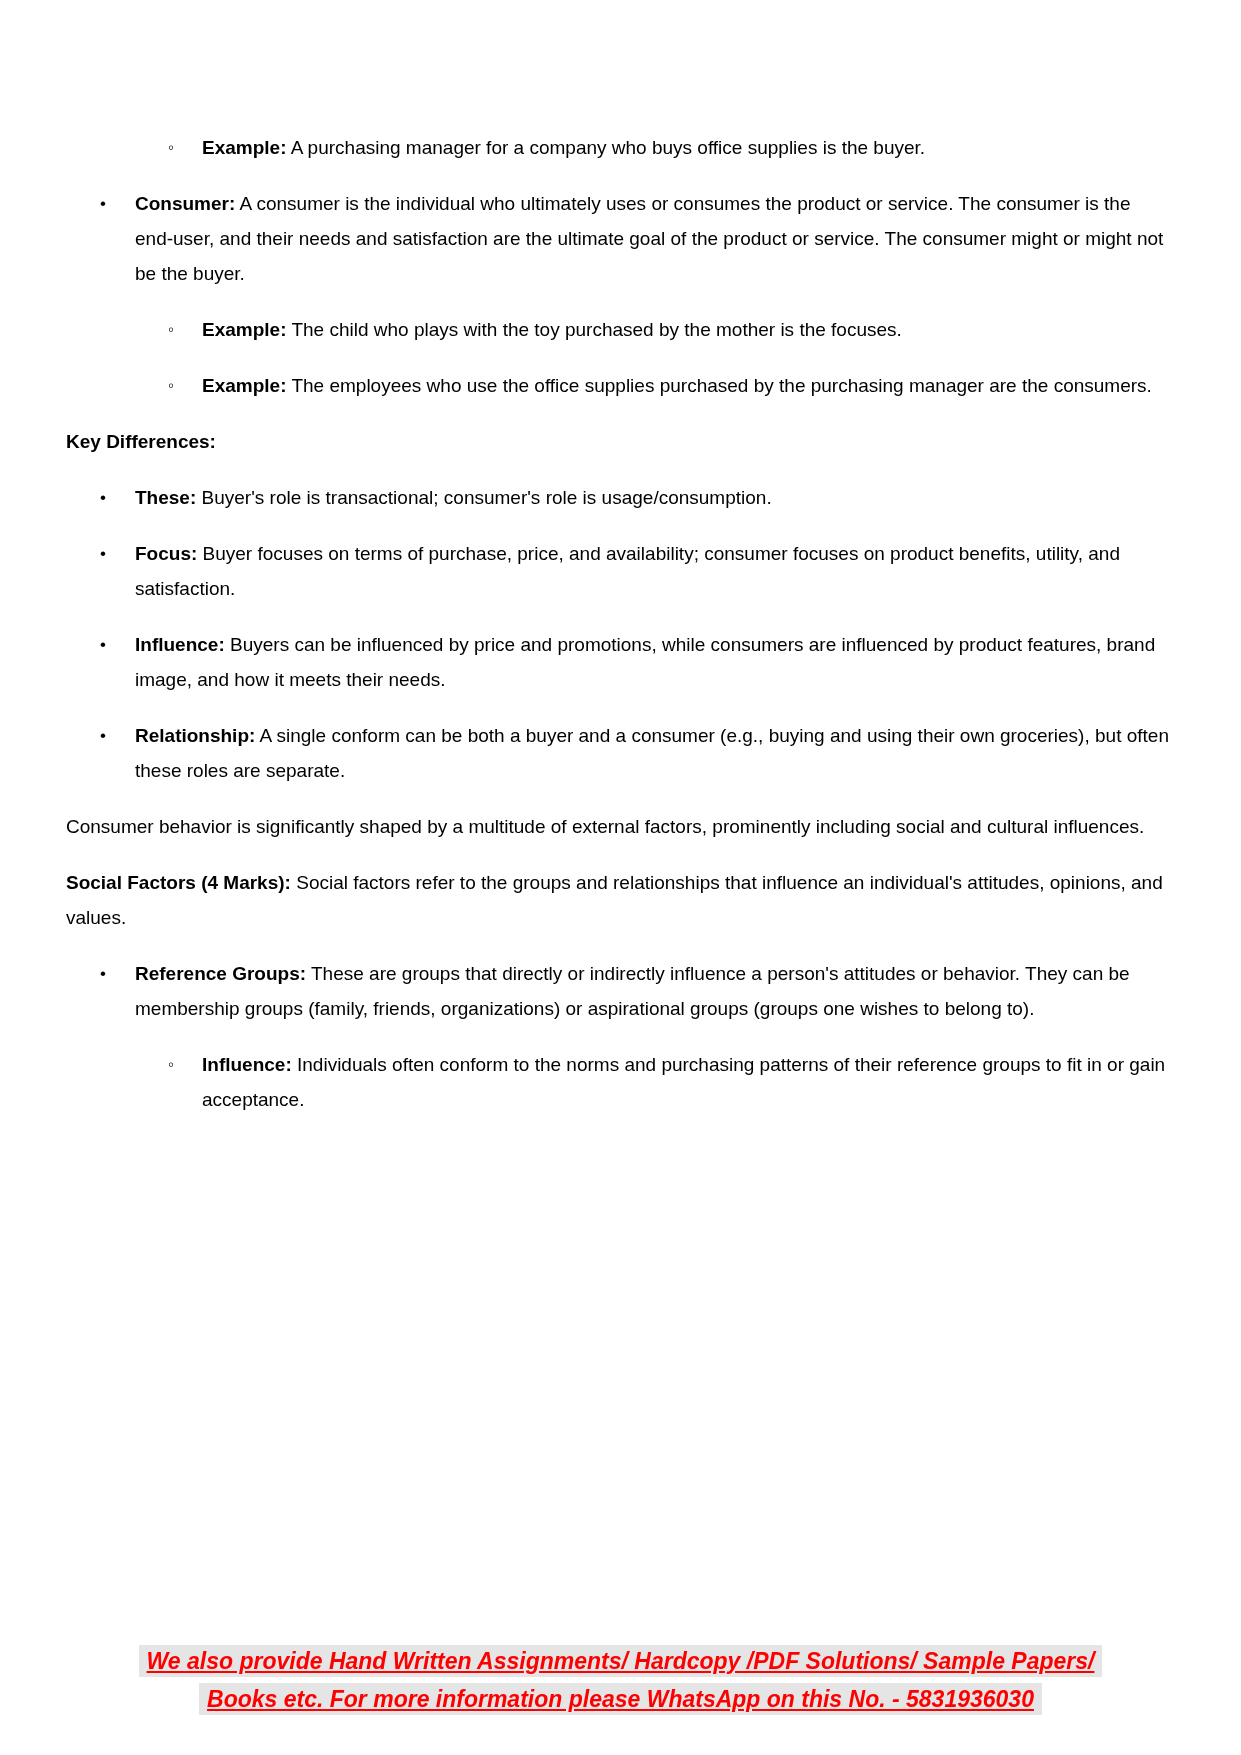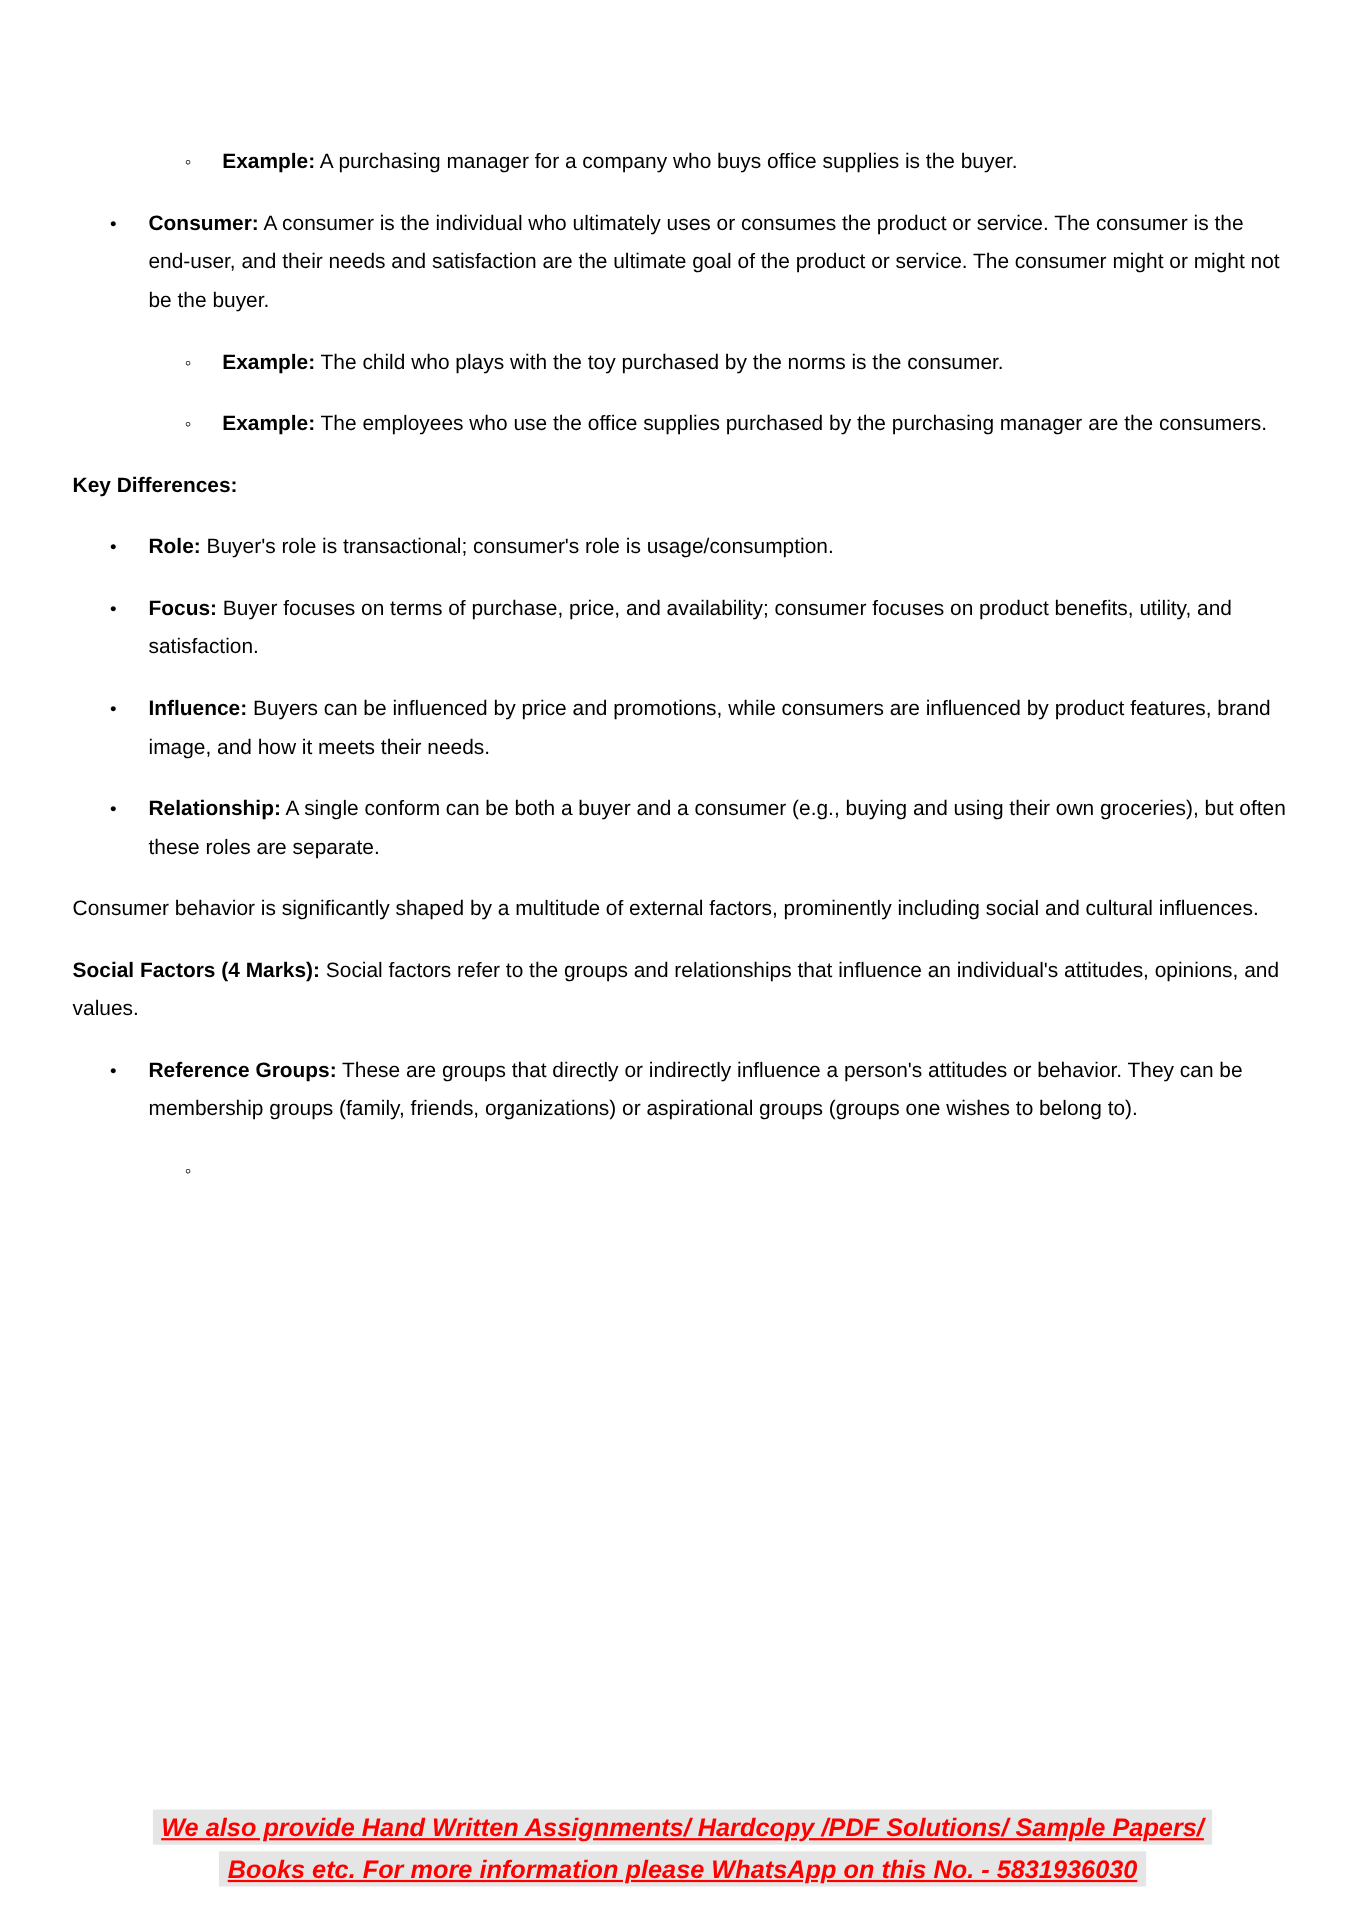--- a/index.html
+++ b/index.html
@@ -66,38 +66,38 @@
       <div class="body">
         <span class="lead">Consumer:</span>
         <span>A consumer is the individual who ultimately uses or consumes the product or service. The consumer is the end-user, and their needs and satisfaction are the ultimate goal of the product or service. The consumer might or might not be the buyer.</span>
       </div>
     </div>
 
     <div class="li2 block">
       <span class="marker">◦</span>
       <div class="body">
         <span class="lead">Example:</span>
-        <span>The child who plays with the toy purchased by the norms is the consumer.</span>
+        <span>The child who plays with the toy purchased by the mother is the focuses.</span>
       </div>
     </div>
 
     <div class="li2 block">
       <span class="marker">◦</span>
       <div class="body">
         <span class="lead">Example:</span>
         <span>The employees who use the office supplies purchased by the purchasing manager are the consumers.</span>
       </div>
     </div>
 
     <div class="h block">Key Differences:</div>
 
     <div class="li1 block">
       <span class="marker">•</span>
       <div class="body">
-        <span class="lead">Role:</span>
+        <span class="lead">These:</span>
         <span>Buyer's role is transactional; consumer's role is usage/consumption.</span>
       </div>
     </div>
 
     <div class="li1 block">
       <span class="marker">•</span>
       <div class="body">
         <span class="lead">Focus:</span>
         <span>Buyer focuses on terms of purchase, price, and availability; consumer focuses on product benefits, utility, and satisfaction.</span>
       </div>
@@ -130,20 +130,24 @@
     <div class="li1 block">
       <span class="marker">•</span>
       <div class="body">
         <span class="lead">Reference Groups:</span>
         <span>These are groups that directly or indirectly influence a person's attitudes or behavior. They can be membership groups (family, friends, organizations) or aspirational groups (groups one wishes to belong to).</span>
       </div>
     </div>
 
     <div class="li2 block">
       <span class="marker">◦</span>
+      <div class="body">
+        <span class="lead">Influence:</span>
+        <span>Individuals often conform to the norms and purchasing patterns of their reference groups to fit in or gain acceptance.</span>
+      </div>
     </div>
 
   </div>
 
   <div class="footer">
     <div><span class="hl">We also provide Hand Written Assignments/ Hardcopy /PDF Solutions/ Sample Papers/</span></div>
     <div><span class="hl">Books etc. For more information please WhatsApp on this No. - 5831936030</span></div>
   </div>
 </div>
 

